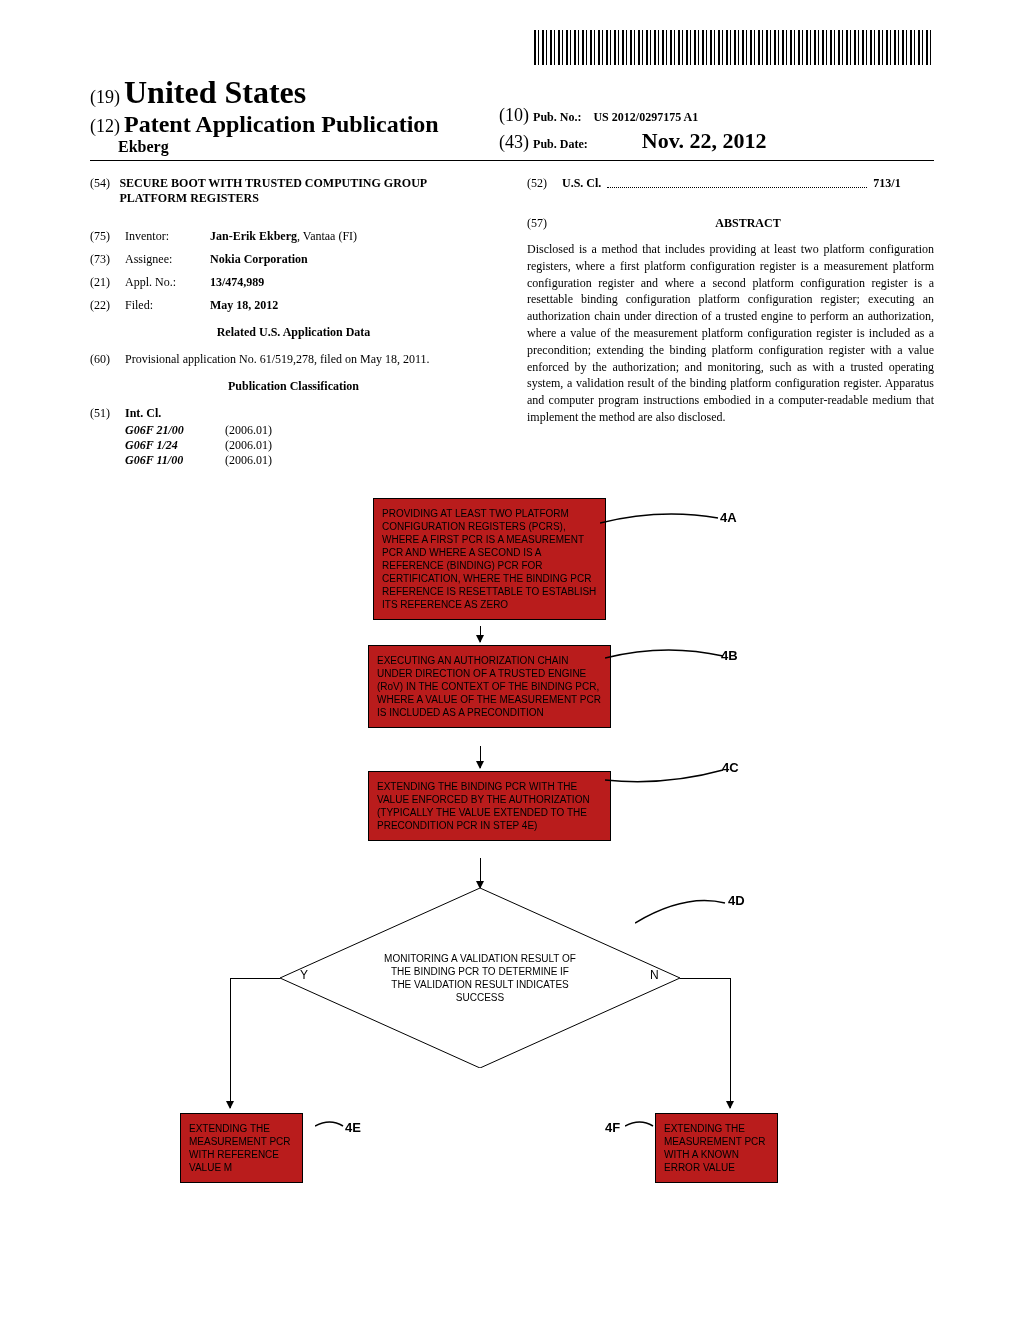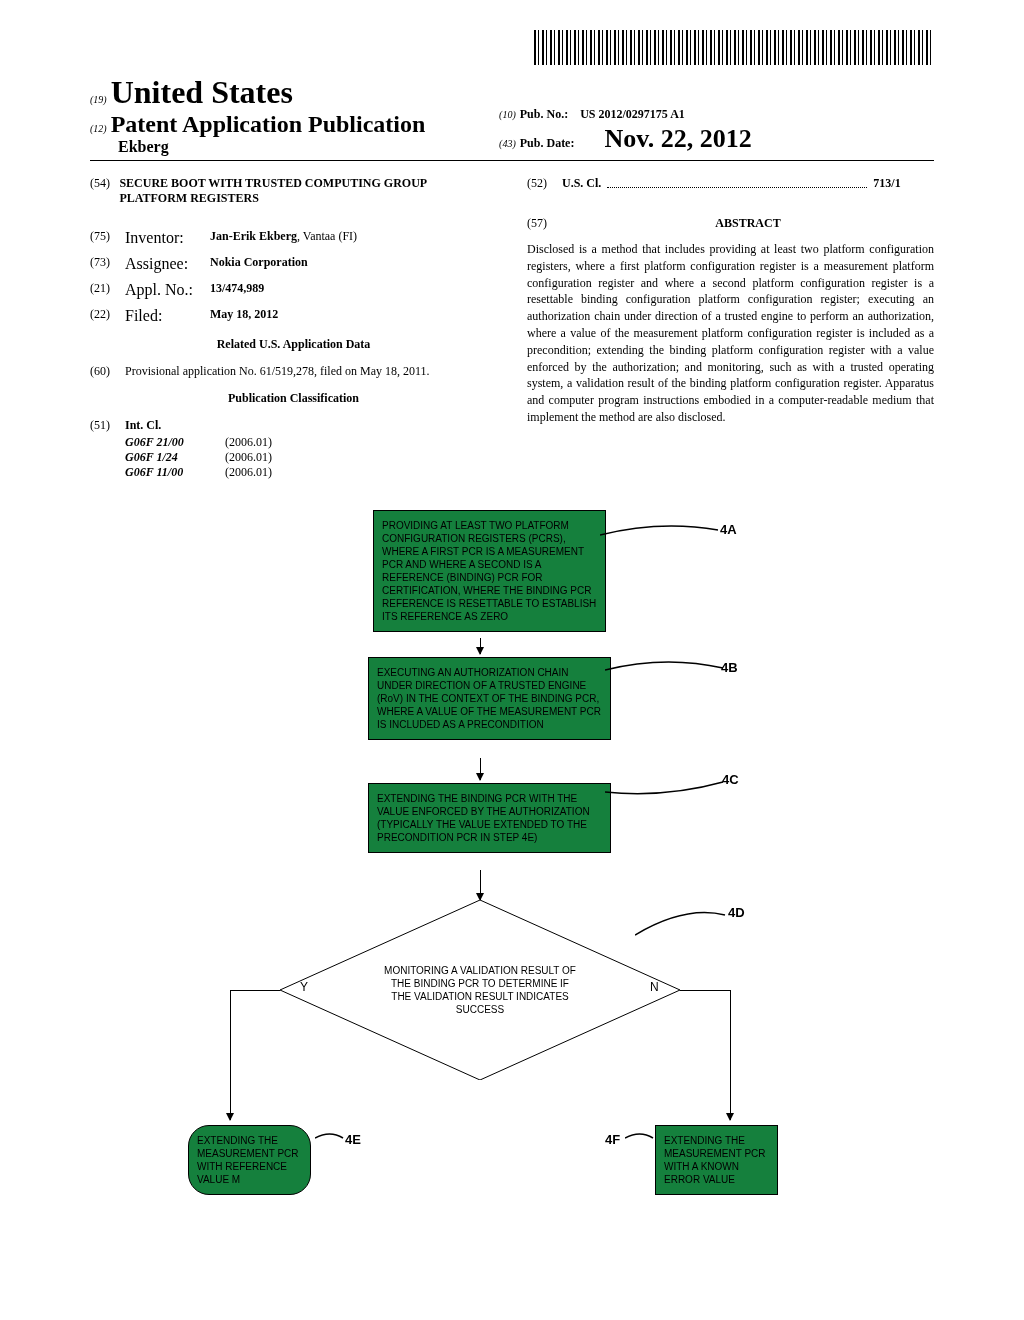--- a/index.html
+++ b/index.html
@@ -37,22 +37,21 @@
       width: 48%;
       vertical-align: top;
     }
     .header-right {
       display: inline-block;
       width: 50%;
       vertical-align: bottom;
       text-align: left;
     }
     .small-num {
-      font-size: 10px;
-      font-style: italic;
+      font-size: 18px;
     }
     .us-title {
       font-size: 32px;
       font-weight: bold;
     }
     .pub-title {
       font-size: 24px;
       font-weight: bold;
     }
     .author-line {
@@ -60,44 +59,44 @@
       font-weight: bold;
       margin-left: 28px;
     }
     .pub-info {
       font-size: 12px;
     }
     .pub-info-row {
       margin-bottom: 2px;
     }
     .pub-date {
-      font-size: 26px;
-      font-weight: bold;
-      display: inline-block;
-      margin-left: 26px;
+      font-size: 22px;
+      font-weight: bold;
+      display: inline-block;
+      margin-left: 50px;
     }
     .two-col {
       display: flex;
       gap: 30px;
       font-size: 12px;
     }
     .col {
       flex: 1;
     }
     .field-row {
       display: flex;
       margin-bottom: 8px;
     }
     .field-num {
       width: 35px;
       font-size: 12px;
     }
     .field-label {
       width: 85px;
-      font-size: 16px;
+      font-size: 12px;
     }
     .field-value {
       font-size: 12px;
     }
     .title-54 {
       font-weight: bold;
       font-size: 12px;
       text-transform: uppercase;
       margin-bottom: 15px;
     }
@@ -134,21 +133,21 @@
     }
     .diagram-container {
       margin-top: 30px;
       position: relative;
       width: 100%;
       height: 720px;
     }
     .flow-box {
       position: absolute;
       border: 1px solid #000;
-      background: #15803d;
+      background: #b91c1c;
       font-family: Arial, sans-serif;
       font-size: 10px;
       padding: 8px;
       line-height: 1.3;
     }
     .flow-label {
       position: absolute;
       font-family: Arial, sans-serif;
       font-size: 13px;
       font-weight: bold;
@@ -356,21 +355,21 @@
     <div class="yn-label" style="left:560px; top:470px;">N</div>
 
     <div class="line-h" style="left:140px; top:480px; width:50px;"></div>
     <div class="line-v" style="left:140px; top:480px; height:125px;"></div>
     <div class="arrow-v" style="left:140px; top:605px; height:5px;"></div>
 
     <div class="line-h" style="left:590px; top:480px; width:50px;"></div>
     <div class="line-v" style="left:640px; top:480px; height:125px;"></div>
     <div class="arrow-v" style="left:640px; top:605px; height:5px;"></div>
 
-    <div class="flow-box" style="left:98px; top:615px; width:105px;border-radius:21px;">EXTENDING THE MEASUREMENT PCR WITH REFERENCE VALUE M</div>
+    <div class="flow-box" style="left:90px; top:615px; width:105px;">EXTENDING THE MEASUREMENT PCR WITH REFERENCE VALUE M</div>
     <div class="flow-label" style="left:255px; top:622px;">4E</div>
     <svg class="curve" style="left:225px; top:620px;" width="30" height="18">
         <path d="M0,8 Q15,0 28,8" stroke="#000" fill="none" stroke-width="1.5"></path>
       </svg>
 
     <div class="flow-box" style="left:565px; top:615px; width:105px;">EXTENDING THE MEASUREMENT PCR WITH A KNOWN ERROR VALUE</div>
     <div class="flow-label" style="left:515px; top:622px;">4F</div>
     <svg class="curve" style="left:535px; top:620px;" width="30" height="18">
         <path d="M28,8 Q15,0 0,8" stroke="#000" fill="none" stroke-width="1.5"></path>
       </svg>

